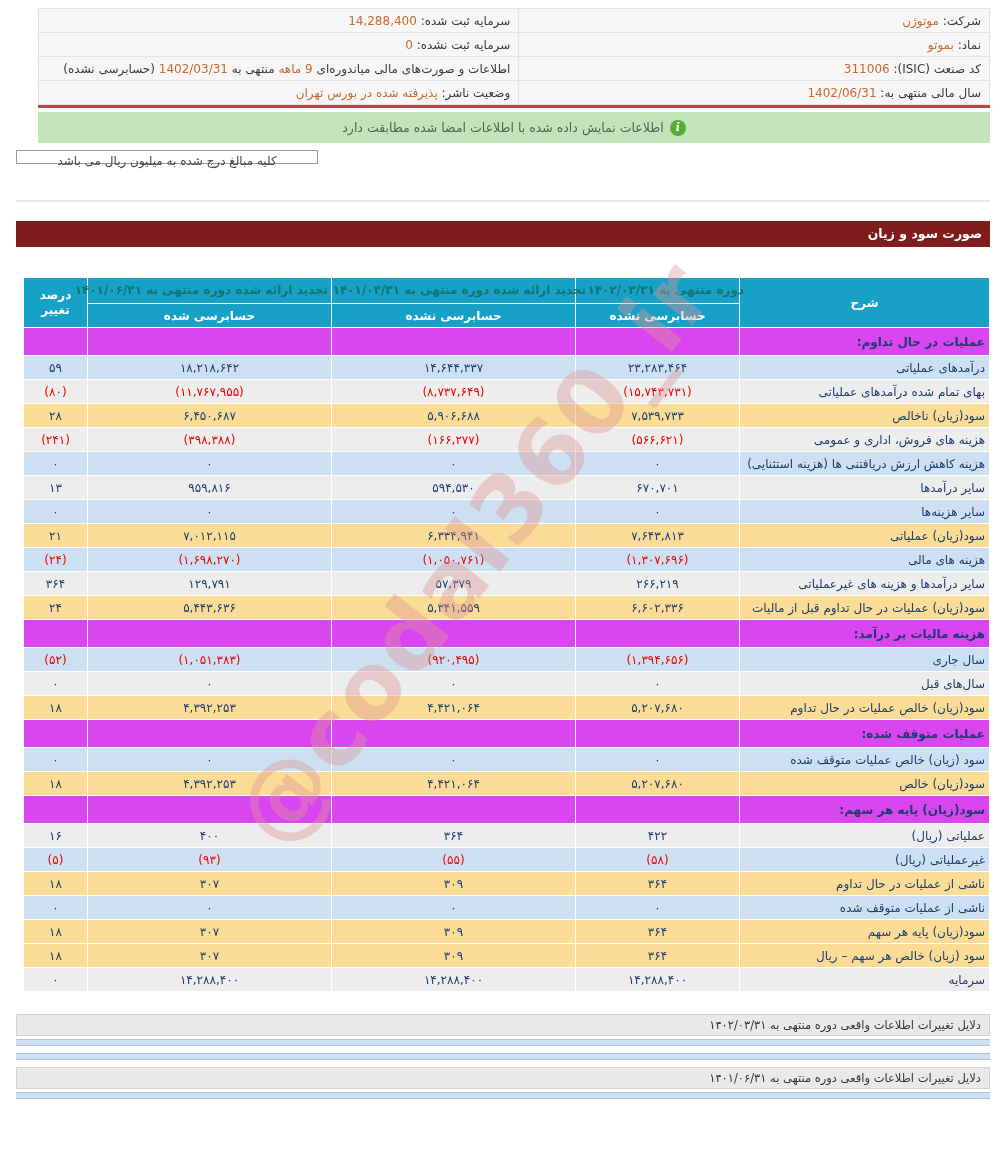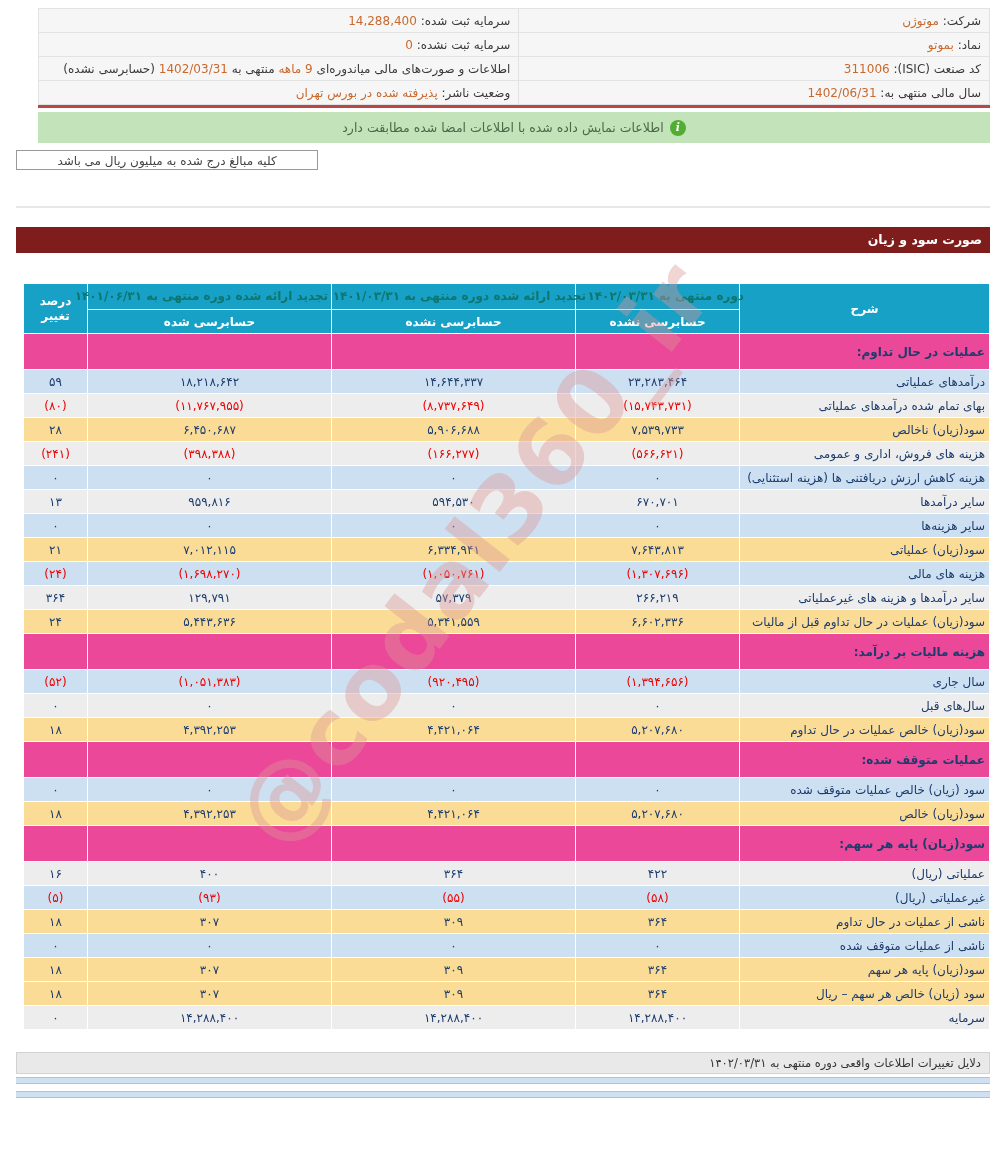--- a/index.html
+++ b/index.html
@@ -32,21 +32,21 @@
   }
   .info-icon {
     width:16px; height:16px; border-radius:50%; background:#52ae33; color:#fff;
     font-size:11px; font-weight:bold; font-style:italic;
     display:flex; align-items:center; justify-content:center; flex:0 0 16px;
     font-family:"DejaVu Serif",serif;
   }
 
   
   .unit-box {
-    width:302px; height:20px; line-height:20px; margin:7px auto 16px 0;
+    width:302px; height:14px; line-height:20px; margin:7px auto 16px 0;
     background:#fff; border:1px solid #999; font-size:12px; color:#444;
     text-align:center;
   }
 
   .rule { width:974px; height:2px; background:#e7e7e7; margin-top:36px; }
 
   
   .title-bar {
     width:974px; height:26px; line-height:26px; margin-top:19px;
     background:#7f1d1d; color:#fff; font-weight:bold; font-size:12.5px;
@@ -78,21 +78,21 @@
     color:#0f766e; font-weight:bold; font-size:12px;
   }
   .ht-current  { right:246px; }
   .ht-prior-u  { right:404px; }
   .ht-prior-a  { right:662px; }
 
   table.stmt td { height:24px; font-size:12px; padding:1px 4px; vertical-align:middle; }
   td.lbl { text-align:right; color:#1c3c6e; padding-right:5px; }
   td.num { text-align:center; color:#1c3c6e; direction:ltr; }
   td.num.neg { color:#ee0000; }
-  tr.section-row td { background:#ec4899; height:36px; }
+  tr.section-row td { background:#d946ef; height:28px; }
   tr.section-row td.lbl { font-weight:bold; color:#1c3c6e; }
   .bg-blue   { background:#cde0f1; }
   .bg-gray   { background:#ededed; }
   .bg-yellow { background:#fadc96; }
 
   
   .accordions { margin-top:22px; }
   .acc-group { margin-bottom:7px; }
   .acc-bar {
     width:974px; height:22px; line-height:21px; background:#e9e9e9;
@@ -377,18 +377,22 @@
     </div>
 
     <div class="accordions" id="accordions">
         <div class="acc-group">
           <div class="acc-bar">دلایل تغییرات اطلاعات واقعی دوره منتهی به ۱۴۰۲/۰۳/۳۱</div>
           <div class="acc-strip"></div>
         </div>
         <div class="acc-group">
           <div class="acc-strip"></div>
         </div>
+        <div class="acc-group">
+          <div class="acc-bar">دلایل تغییرات اطلاعات واقعی دوره منتهی به ۱۴۰۱/۰۶/۳۱</div>
+          <div class="acc-strip"></div>
+        </div>
       </div>
 
   </div>
 
   <div class="watermark">@codal360_ir</div>
 </div>
 
 </body></html>

